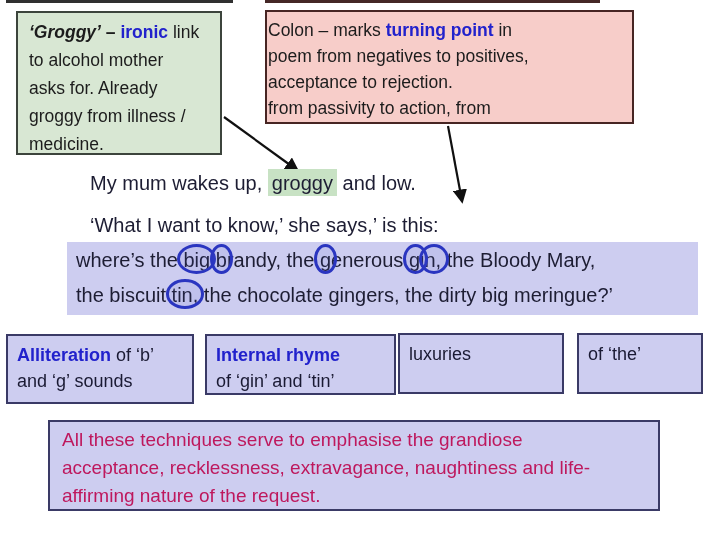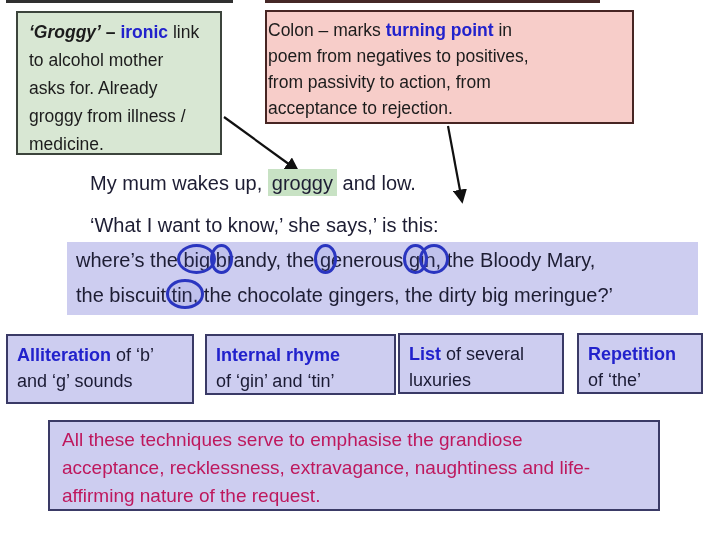--- a/index.html
+++ b/index.html
@@ -71,22 +71,22 @@
     <span><span class="bi">‘Groggy’</span><span class="b"> – </span><span class="blue-b">ironic</span><span> link</span></span>
     <span class="ln">to alcohol mother</span>
     <span class="ln">asks for. Already</span>
     <span class="ln">groggy from illness /</span>
     <span class="ln">medicine.</span>
   </div>
 
   <div class="note pink">
     <span><span>Colon – marks </span><span class="blue-b">turning point</span><span> in</span></span>
     <span class="ln">poem from negatives to positives,</span>
+    <span class="ln">acceptance to rejection.</span>
     <span class="ln">from passivity to action, from</span>
-    <span class="ln">acceptance to rejection.</span>
   </div>
 
   <svg class="arrows" viewBox="0 0 720 540">
     <defs>
       <marker id="ah" viewBox="0 0 10 10" refX="8" refY="5" markerWidth="6.5" markerHeight="6.5" orient="auto">
         <path d="M0,0 L10,5 L0,10 z" fill="#101010"></path>
       </marker>
     </defs>
     <line x1="224" y1="117" x2="297" y2="170" stroke="#101010" stroke-width="2.2" marker-end="url(#ah)"></line>
     <line x1="448" y1="126" x2="462" y2="201" stroke="#101010" stroke-width="2.2" marker-end="url(#ah)"></line>
@@ -104,25 +104,23 @@
 
   <div class="tech a">
     <span><span class="blue-b">Alliteration</span><span> of ‘b’</span></span>
     <span class="ln">and ‘g’ sounds</span>
   </div>
   <div class="tech b2">
     <span><span class="blue-b">Internal rhyme</span><span></span></span>
     <span class="ln">of ‘gin’ and ‘tin’</span>
   </div>
   <div class="tech c">
-    <span><span class="blue-b">List</span><span> of several</span></span>
     <span class="ln">luxuries</span>
   </div>
   <div class="tech d">
-    <span><span class="blue-b">Repetition</span><span></span></span>
     <span class="ln">of ‘the’</span>
   </div>
 
   <div class="summary">
     <span class="ln">All these techniques serve to emphasise the grandiose</span>
     <span class="ln">acceptance, recklessness, extravagance, naughtiness and life-</span>
     <span class="ln">affirming nature of the request.</span>
   </div>
 
 </div>

